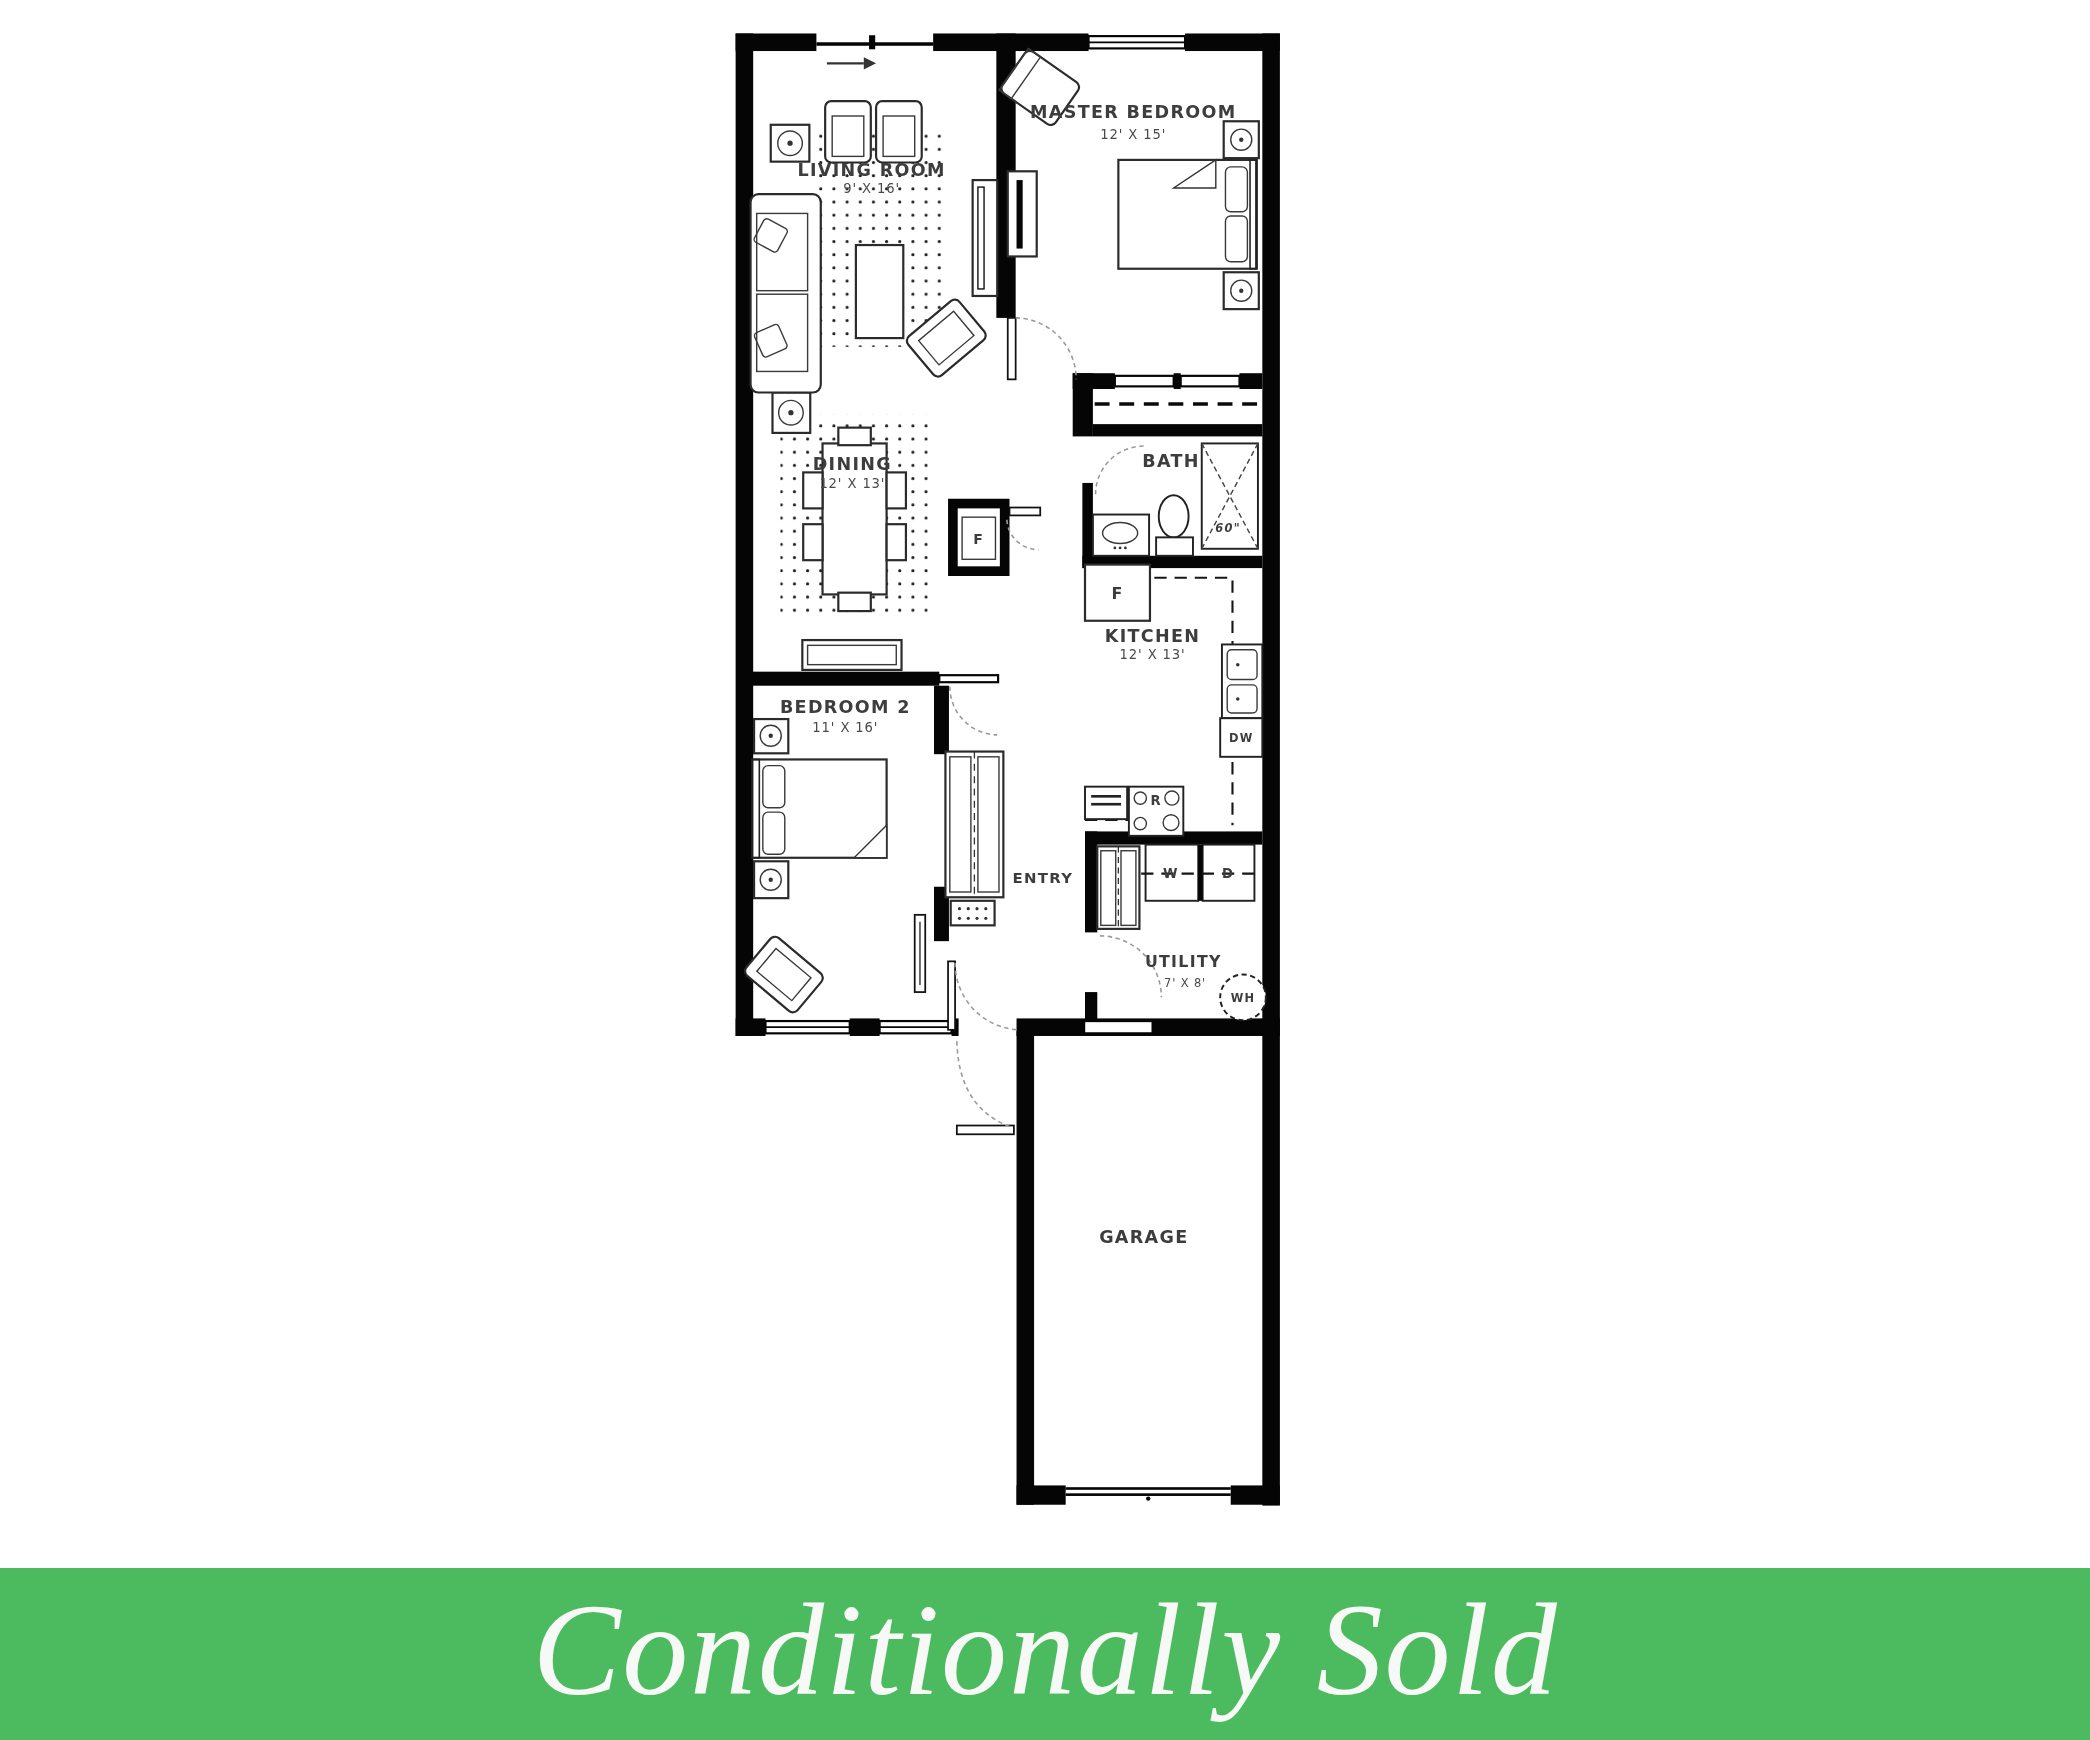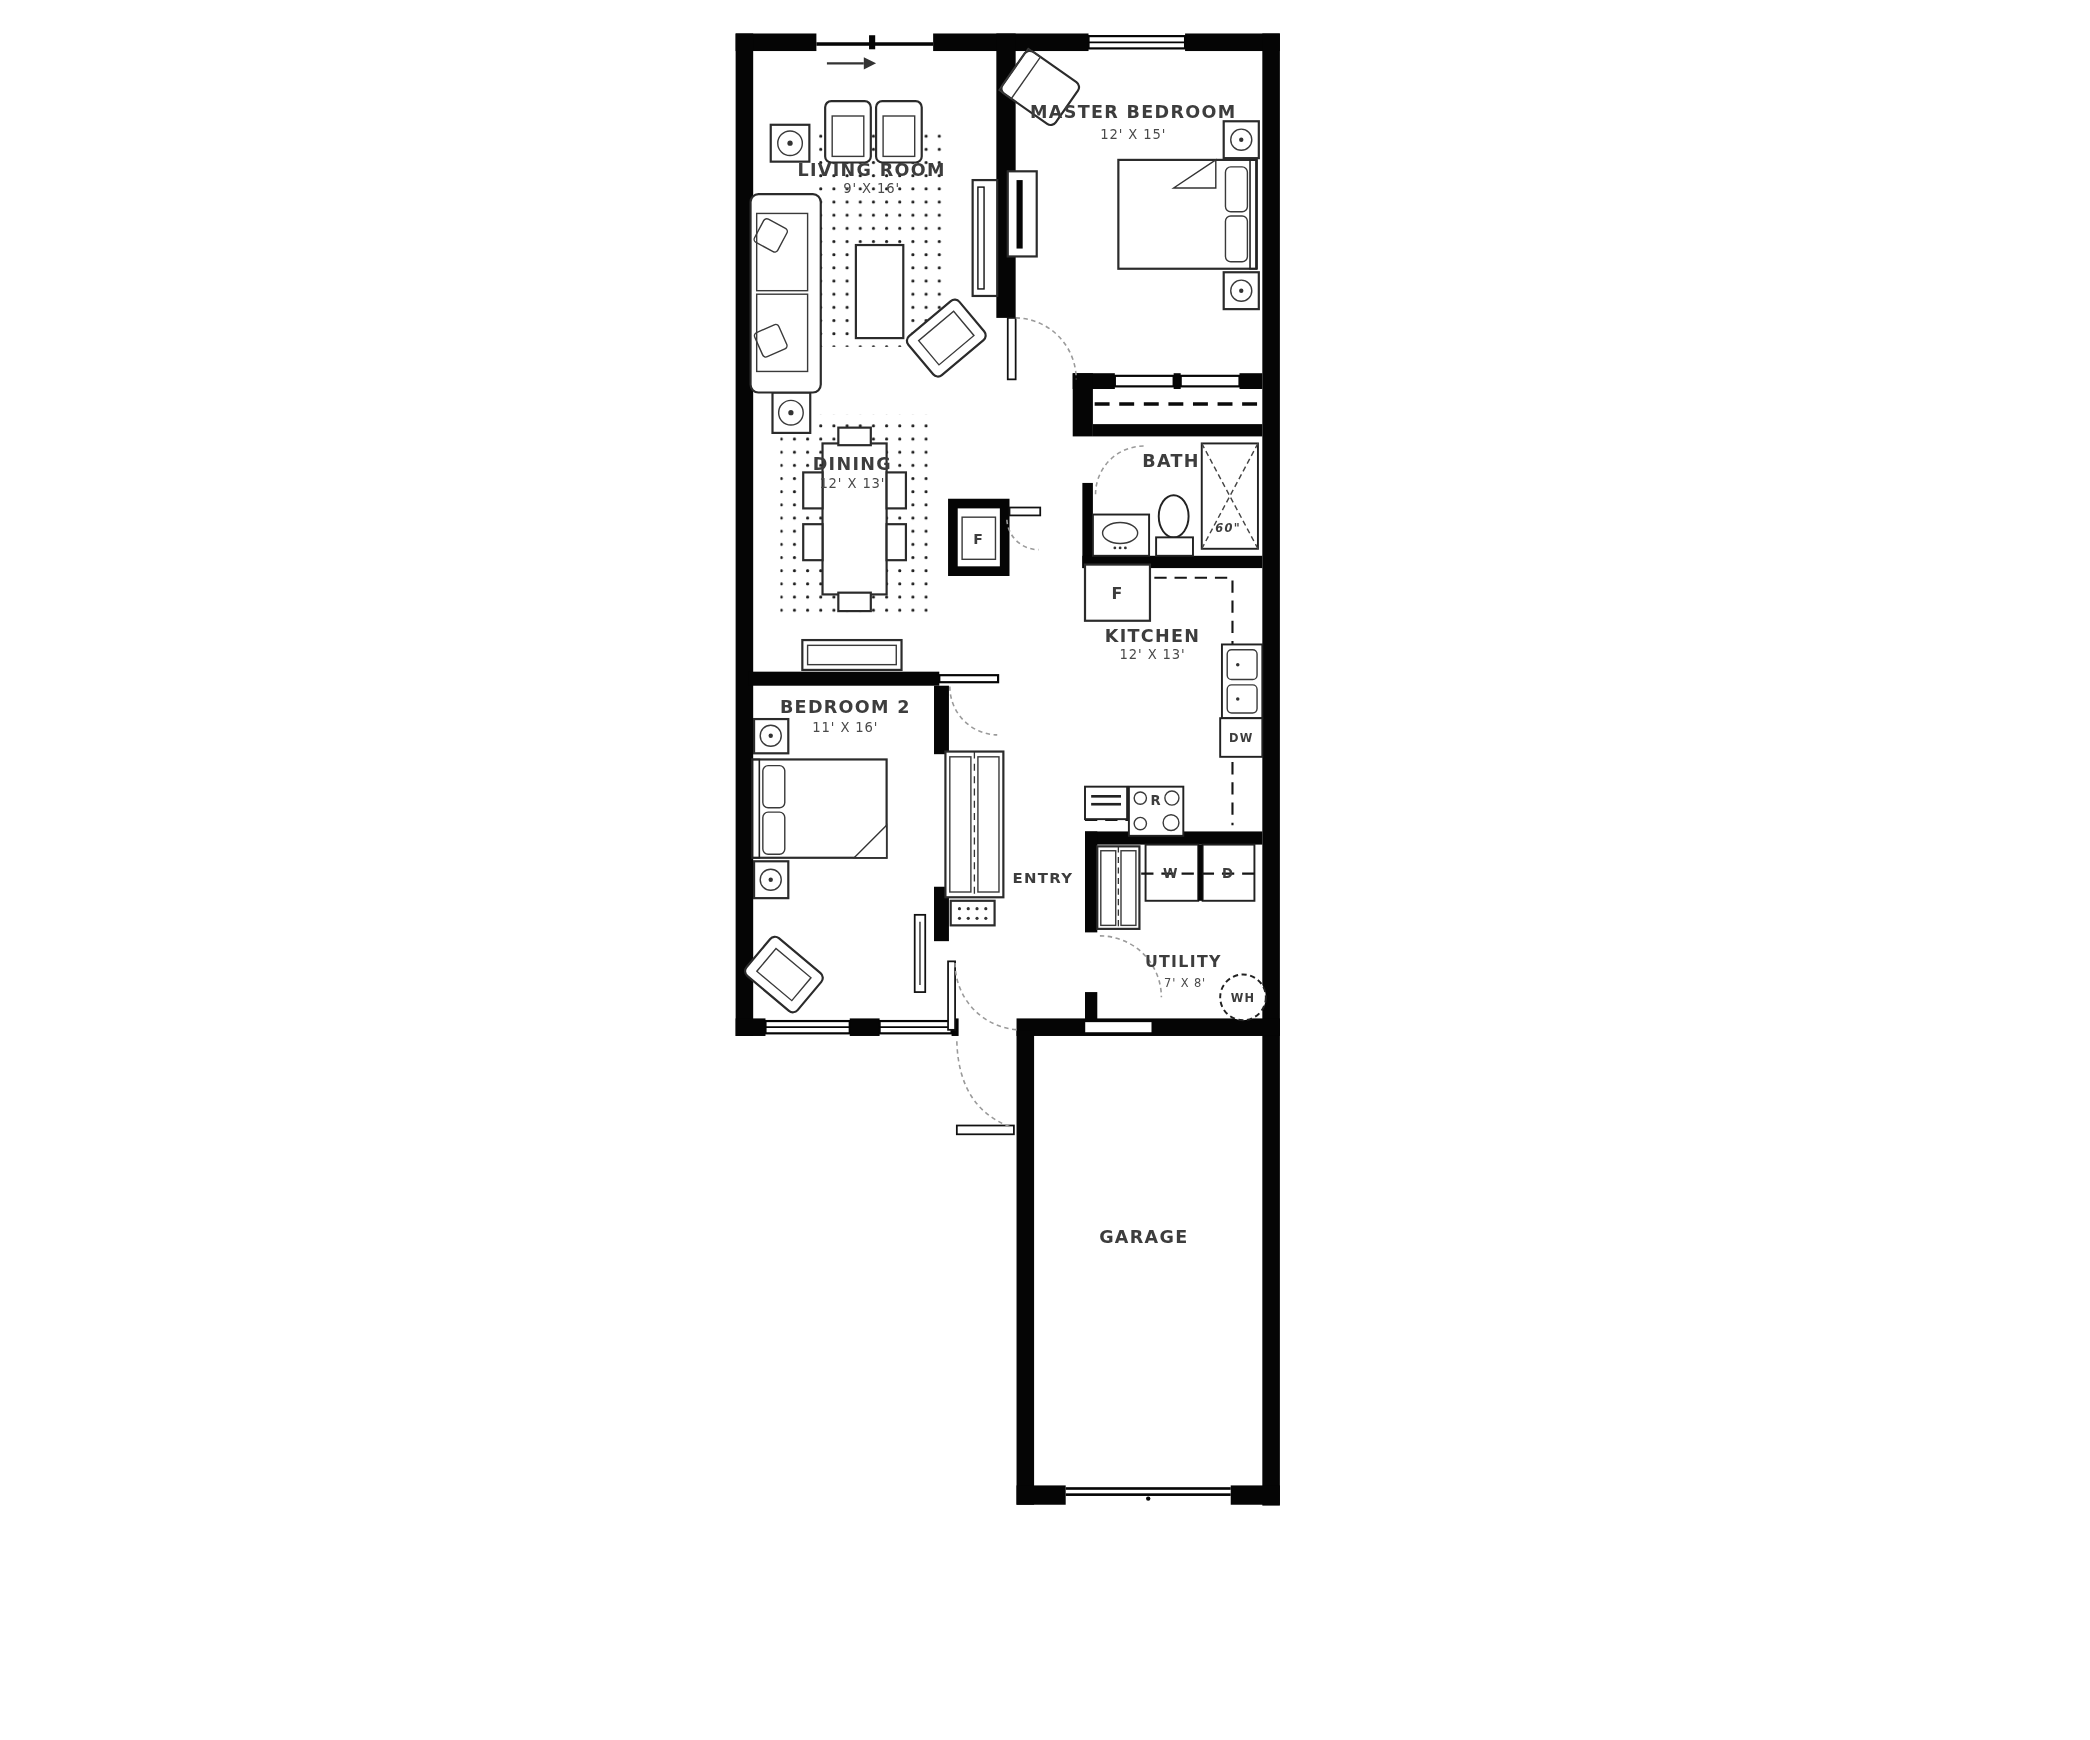--- a/index.html
+++ b/index.html
@@ -371,15 +371,18 @@
     <text class="lbl lbl-app" x="1115" y="620">F</text>
     <text class="lbl lbl-small" x="1414" y="845">DW</text>
     <text class="lbl lbl-small" x="1317" y="917" style="font-size:15px;">R</text>
     <text class="lbl lbl-small" x="1334" y="1000" style="font-size:15px;">W</text>
     <text class="lbl lbl-small" x="1399" y="1000" style="font-size:15px;">D</text>
     <text class="lbl lbl-small" x="1416" y="1141">WH</text>
     <text class="lbl lbl-small" x="1399" y="606" style="font-style:italic;font-size:13px;">60"</text>
   </g>
 </svg>
 
-
+<div class="banner" style="background: rgb(76, 186, 94);">
+  <span class="banner-text" style="color: rgb(247, 249, 247);">Conditionally Sold</span>
 </div>
 
+</div>
+
 
 </body></html>

